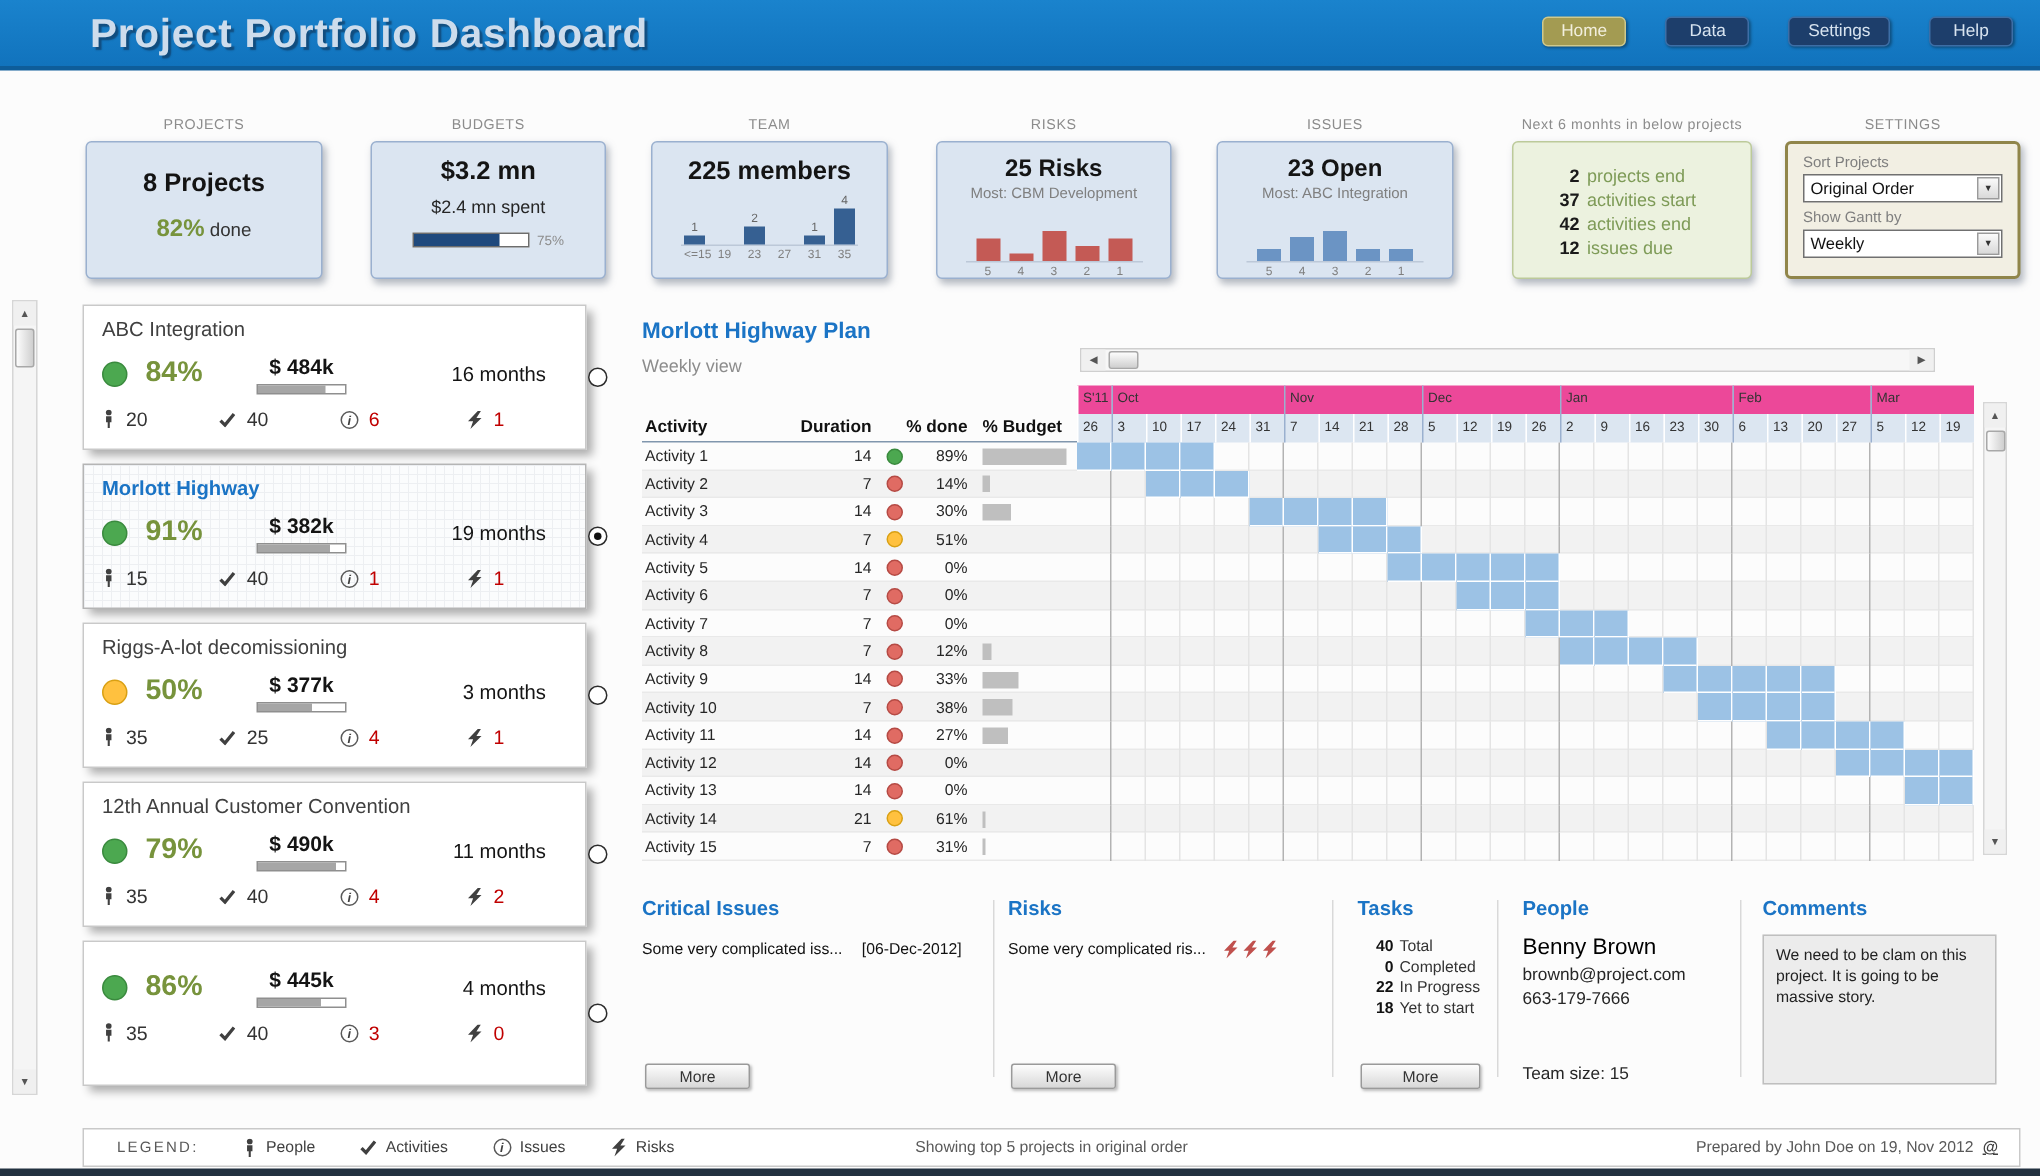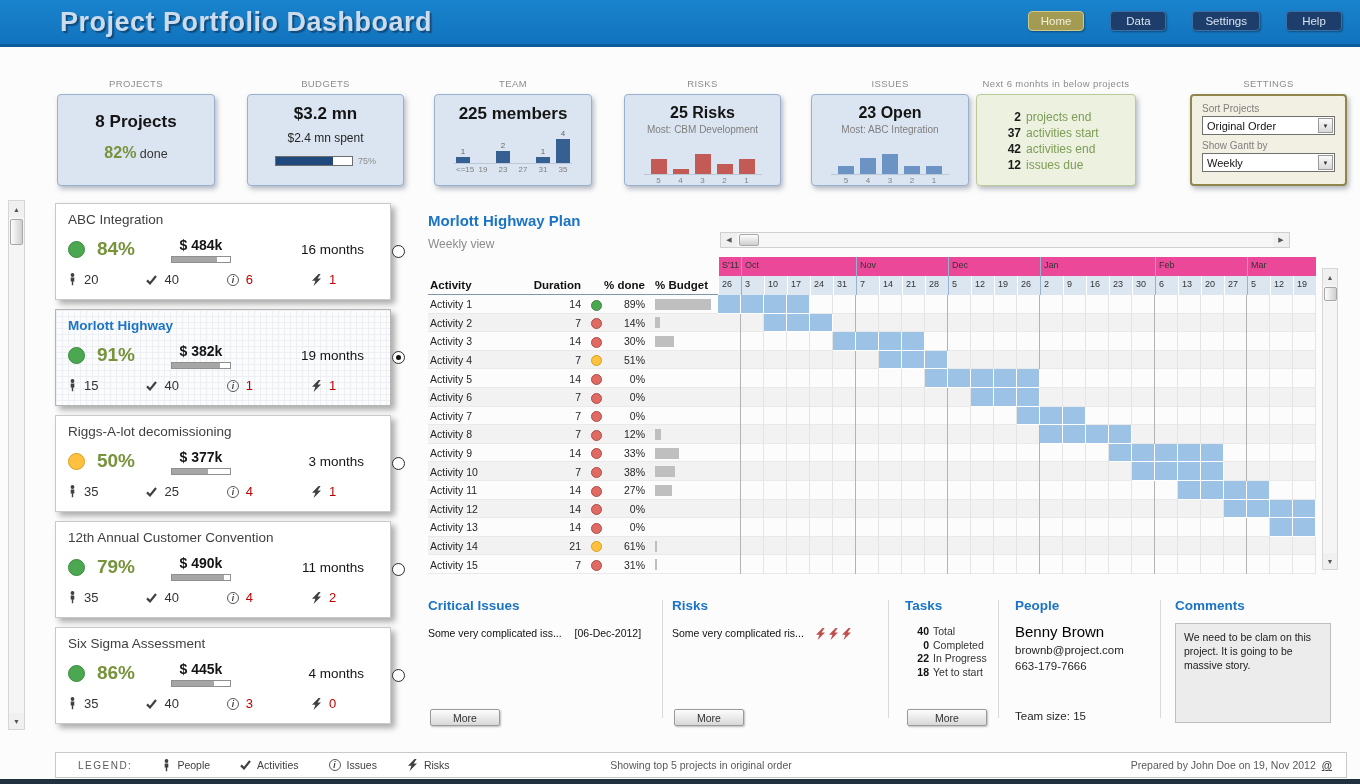--- a/index.html
+++ b/index.html
@@ -295,21 +295,21 @@
             <div class="mini-cat" style="width: 16px;">5</div>
             <div class="mini-cat" style="width: 16px;">4</div>
             <div class="mini-cat" style="width: 16px;">3</div>
             <div class="mini-cat" style="width: 16px;">2</div>
             <div class="mini-cat" style="width: 16px;">1</div>
           </div>
         </div>
     </div>
   </div>
 
-  <div class="kpi kpi-next" style="left:976px;width:160px;">
+  <div class="kpi kpi-next" style="left:1008px;width:160px;">
     <div class="kpi-cap">Next 6 monhts in below projects</div>
     <div class="kpi-box" id="next6-box">
         <div class="n6row">
           <b>2</b>
           <span>projects end</span>
         </div>
         <div class="n6row">
           <b>37</b>
           <span>activities start</span>
         </div>
@@ -517,21 +517,20 @@
             <span class="icon">
               <svg width="11" height="12" viewBox="0 0 11 12">
                 <path d="M7.5 0 1 6.8h3.4L2.6 12 10 4.6H6.6L9.6 0Z" fill="currentColor"></path>
               </svg>
             </span>
             <span class="red">2</span>
           </span>
         </div>
       </div>
       <div class="pcard">
-        <div class="pc-title">Six Sigma Assessment</div>
         <div class="pc-main">
           <span class="dot green"></span>
           <span class="pc-pct">86%</span>
           <span class="pc-budget"><b>$ 445k</b><span class="pc-bbar">
               <i style="width:72%"></i>
             </span></span>
           <span class="pc-dur">4 months</span>
         </div>
         <div class="pc-stats">
           <span class="st st1">

